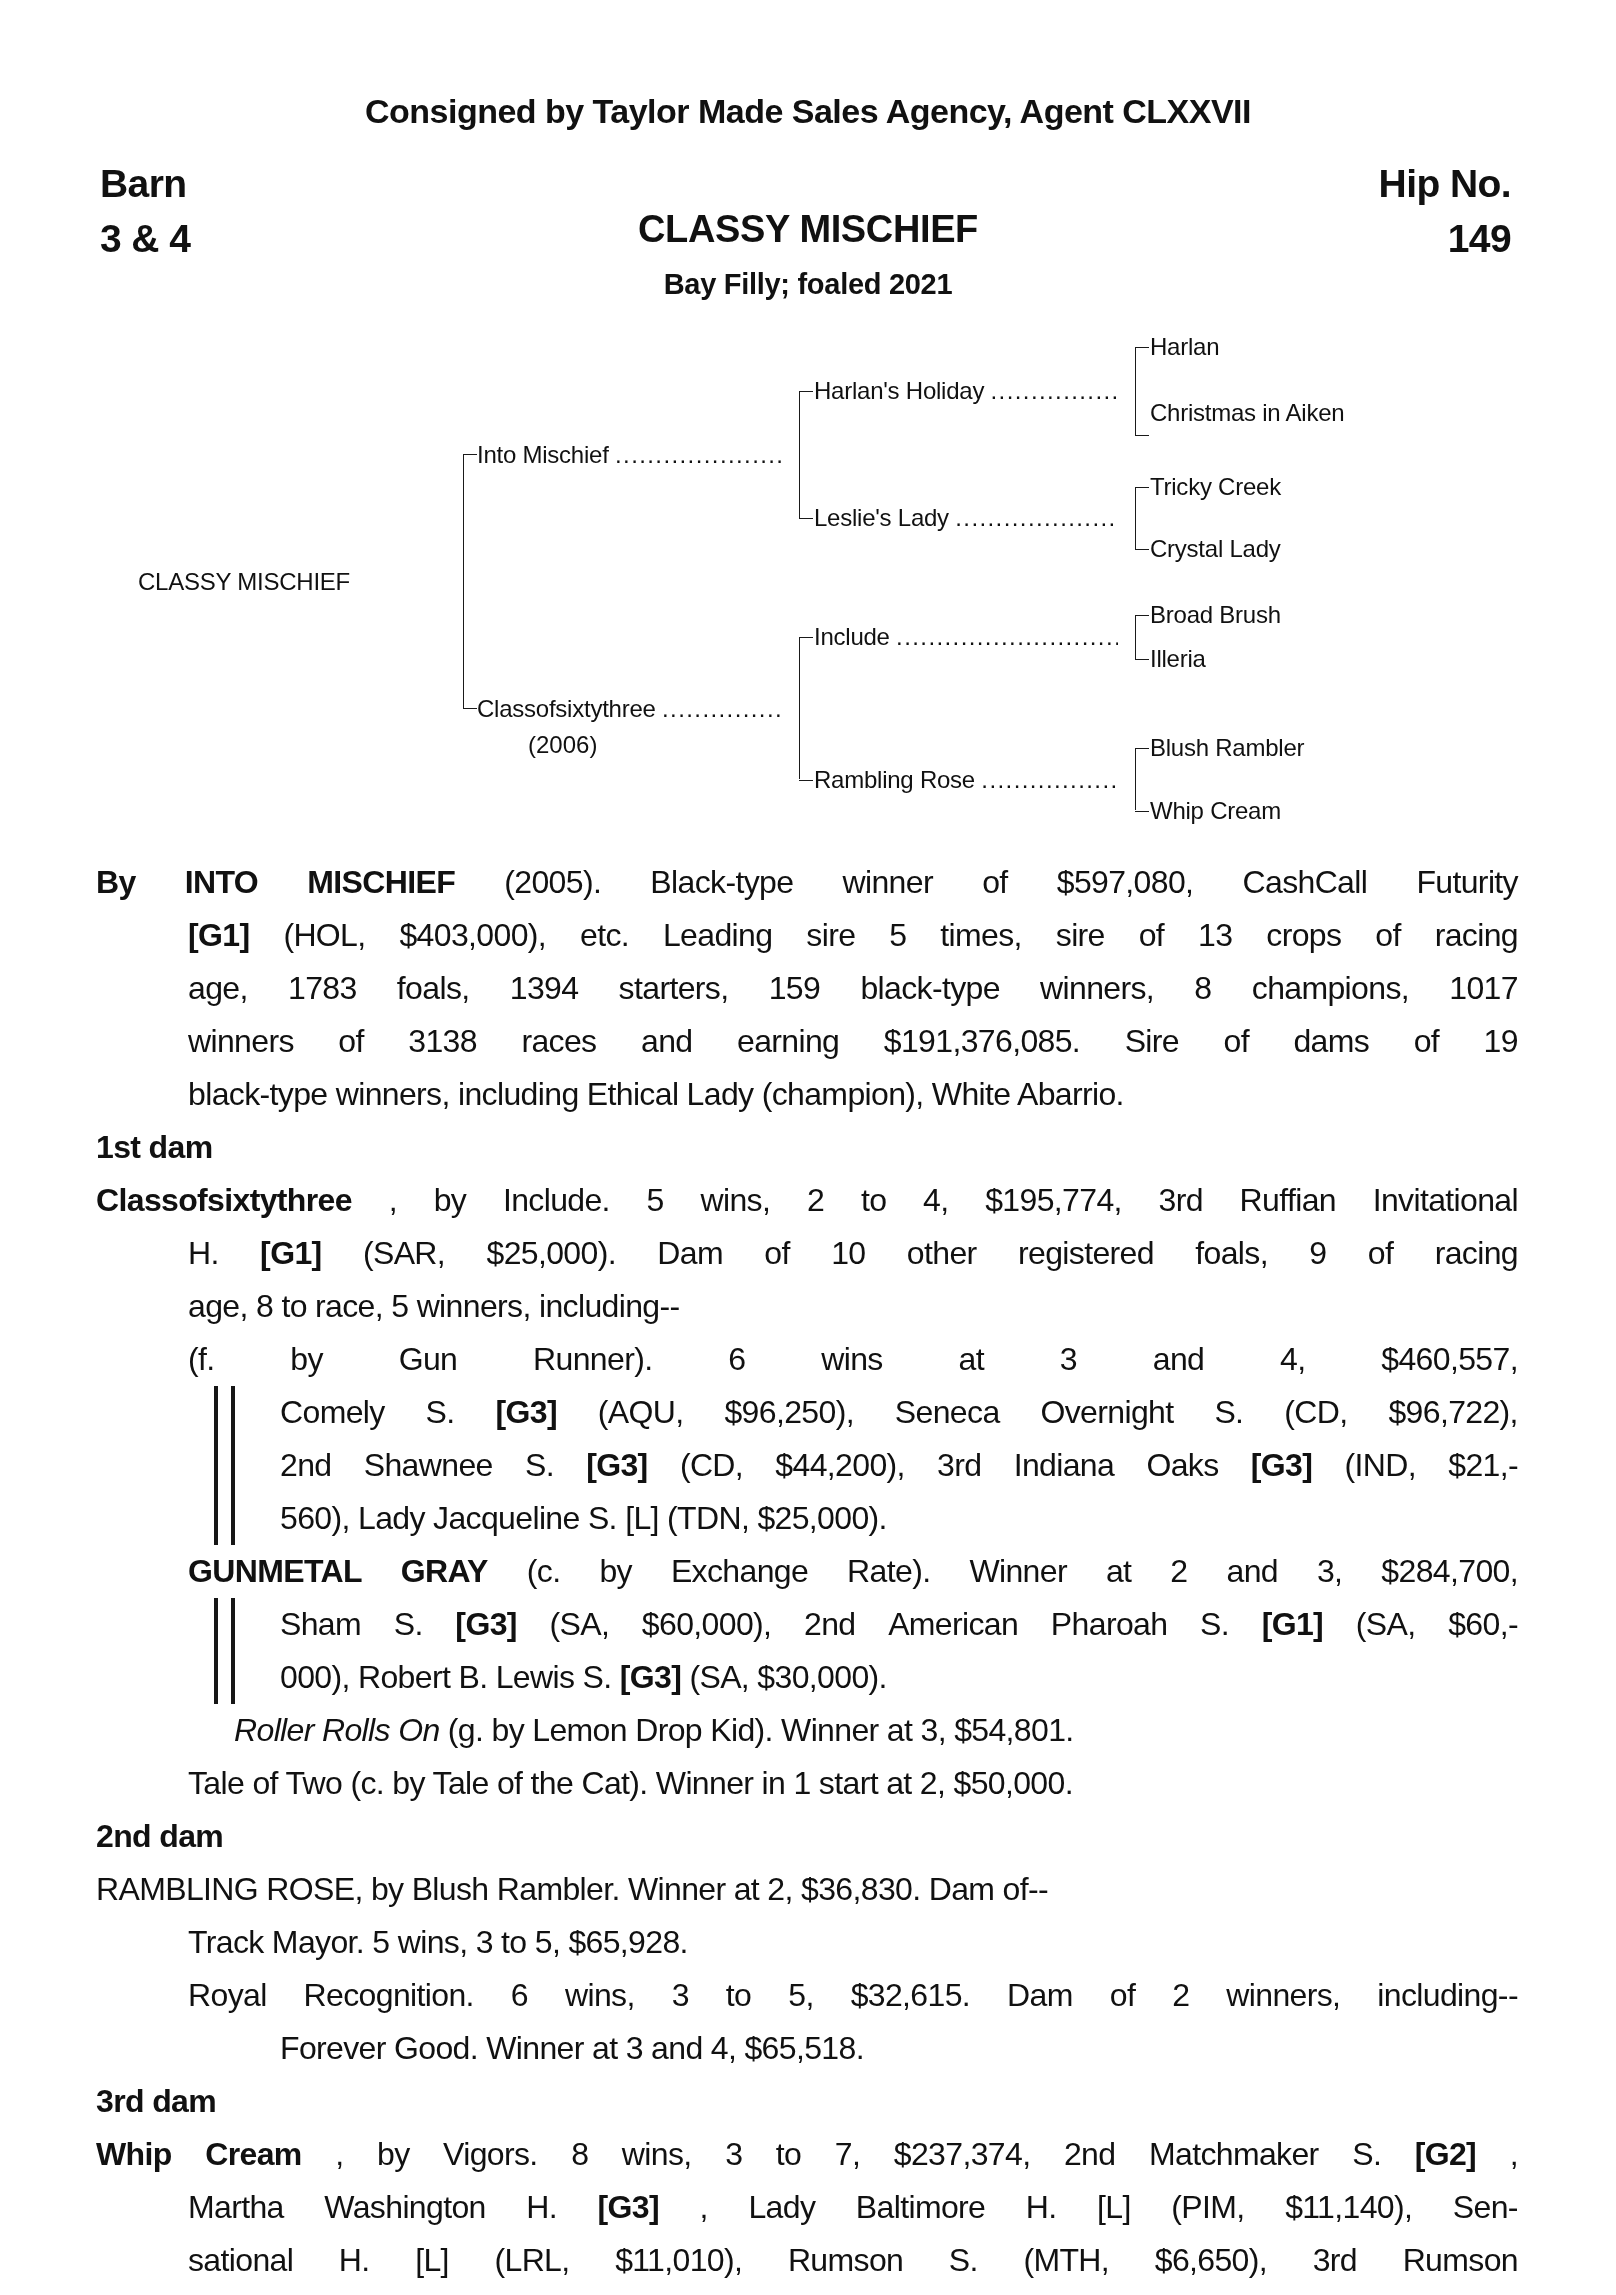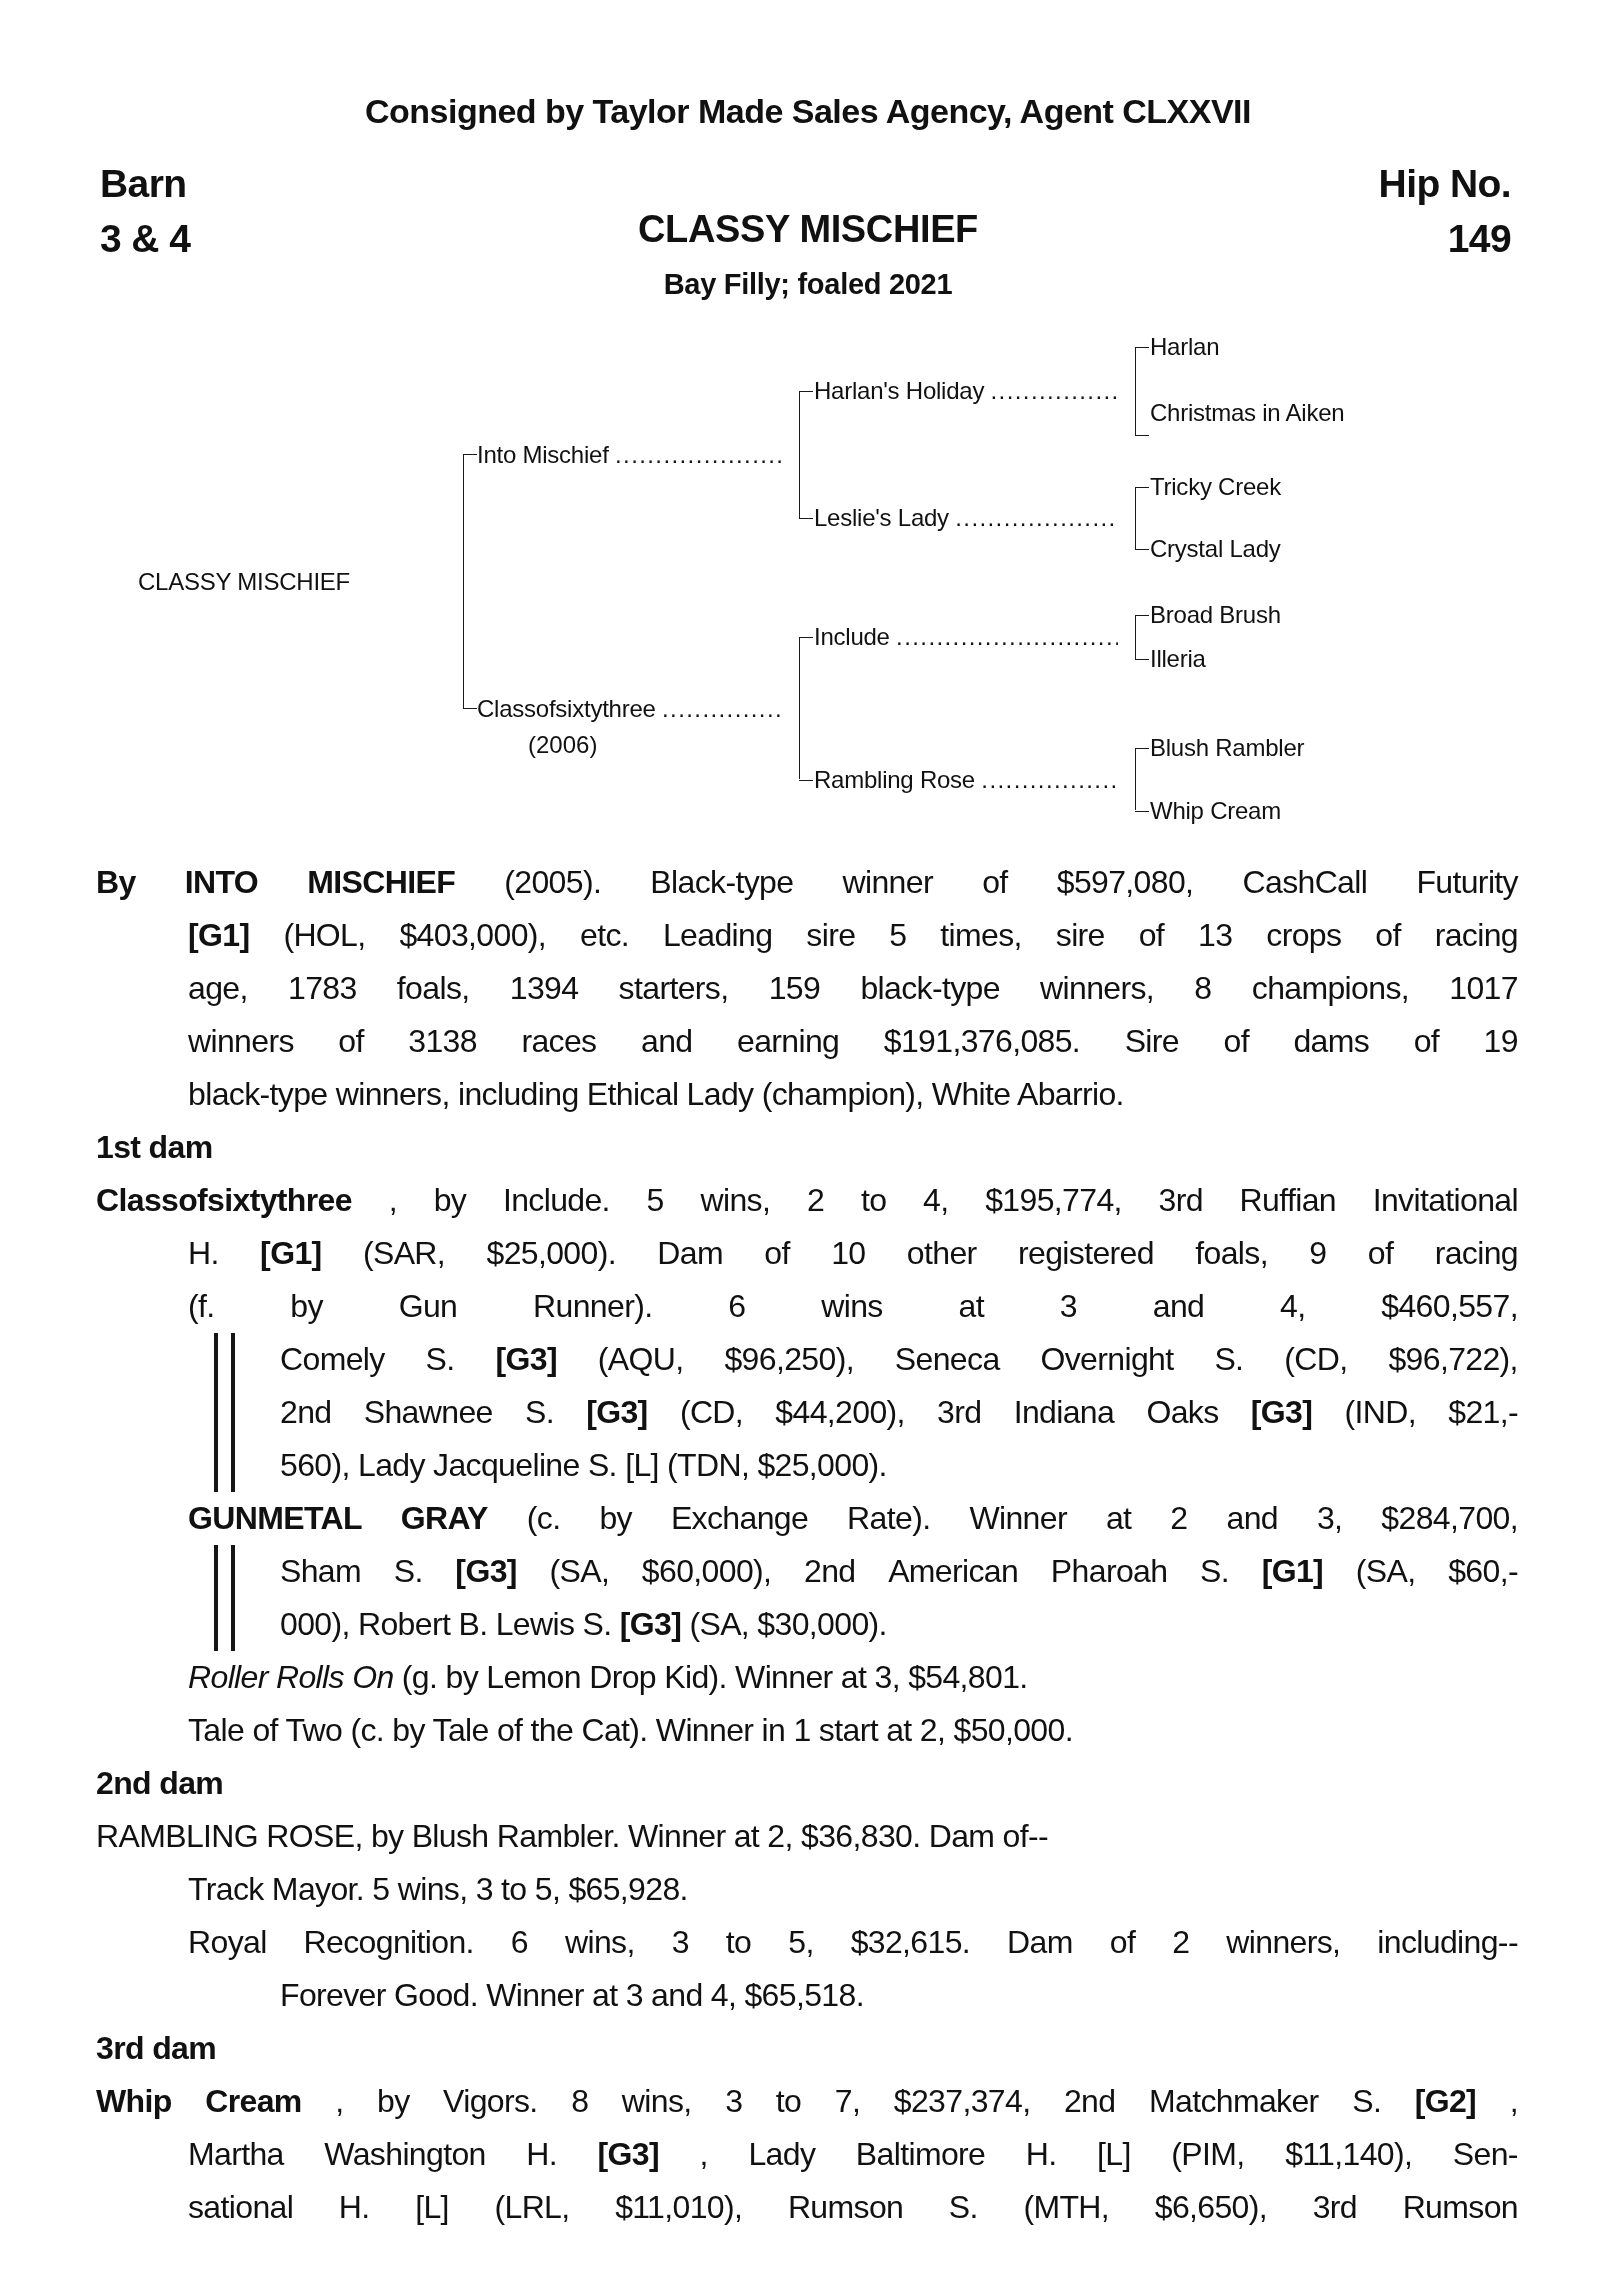--- a/index.html
+++ b/index.html
@@ -68,21 +68,21 @@
   .bline.j {
     display:flex;
     justify-content:space-between;
     white-space:nowrap;
     gap:20px;
   }
   .bline.j > span { flex:0 0 auto; white-space:pre; }
   .ind1 { padding-left:92px; }
   .ind2 { padding-left:184px; }
   .b { font-weight:bold; }
-  .i { font-style:italic; }
+  .i { font-style:italic;margin-left:46px; }
   .rules {
     position:absolute;
     left:118px; top:0; bottom:0; width:21px;
     border-left:4.1px solid #161616;
     border-right:4.1px solid #161616;
   }
 </style>
 </head>
 <body>
 
@@ -255,20 +255,21 @@
         <span>Dam</span>
         <span>of</span>
         <span>10</span>
         <span>other</span>
         <span>registered</span>
         <span>foals,</span>
         <span>9</span>
         <span>of</span>
         <span>racing</span>
       </div>
+      <div class="bline ind1"><span>age, 8 to race, 5 winners, including--</span></div>
       <div class="bline ind1 j">
         <span>(f.</span>
         <span>by</span>
         <span>Gun</span>
         <span>Runner).</span>
         <span>6</span>
         <span>wins</span>
         <span>at</span>
         <span>3</span>
         <span>and</span>

